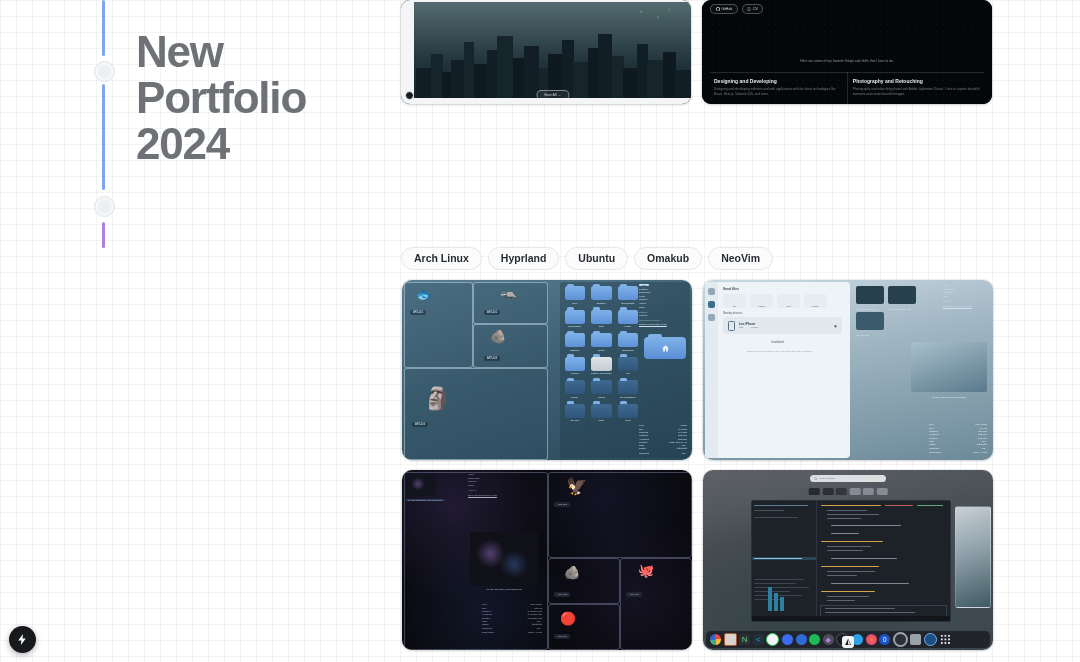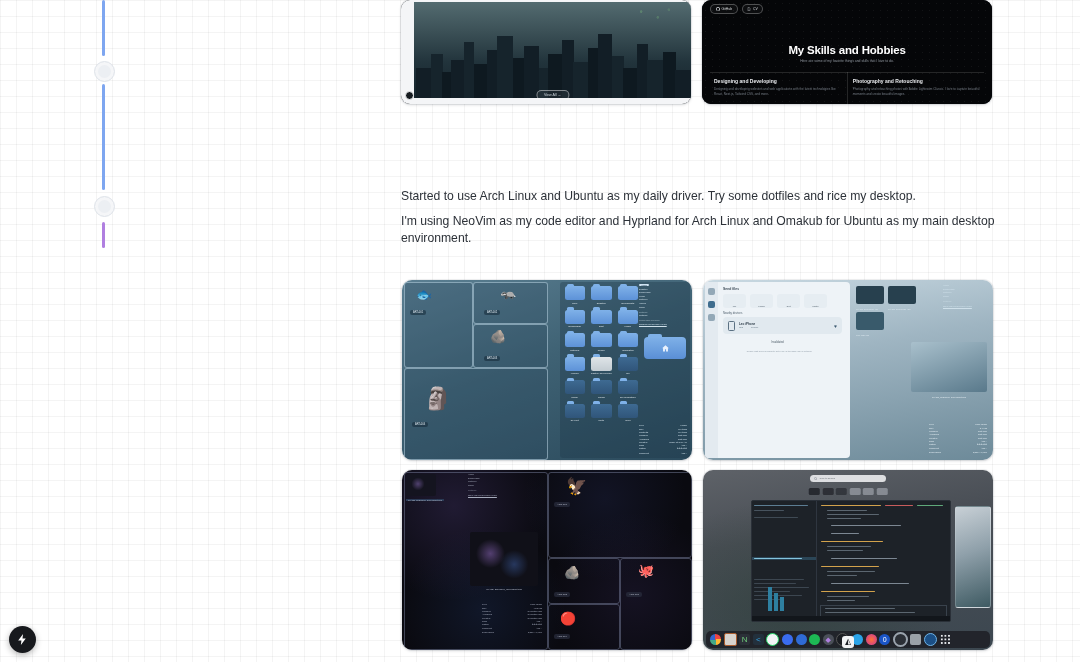--- a/index.html
+++ b/index.html
@@ -308,20 +308,22 @@
 <div id="page">
 
   <div class="rail">
     <div class="rail-seg s1"></div>
     <div class="rail-seg s2"></div>
     <div class="rail-seg s3"></div>
     <div class="rail-dot d1"></div>
     <div class="rail-dot d2"></div>
   </div>
 
+  <div class="heading h1">New Portfolio
+2024</div>
 
   <div class="col">
     <div class="media-row">
 
       <div class="shot">
         <div class="shot1-frame"></div>
         <div class="shot1-inner">
           <div class="sky"></div>
           <div class="skyline">
             <div class="bld" style="left:2px;  width:16px; height:30px;"></div>
@@ -363,42 +365,44 @@
               </svg>
             <span>GitHub</span>
           </div>
           <div class="mini-pill">
             <svg viewBox="0 0 16 16" fill="none" stroke="#d7dade" stroke-width="1.6">
                 <path d="M4 1.5h5l3 3v10h-8z"></path>
               </svg>
             <span>CV</span>
           </div>
         </div>
-        <div class="skills-title">My Skills and Hobbies</div>
         <div class="skills-sub">Here are some of my favorite things and skills that I love to do.</div>
         <div class="skills-divider"></div>
         <div class="skills-divider v"></div>
         <div class="skill-card left">
           <div class="skill-h">Designing and Developing</div>
           <div class="skill-p">Designing and developing websites and web applications with the latest technologies like React, Next.js, Tailwind CSS, and more.</div>
         </div>
         <div class="skill-card right">
           <div class="skill-h">Photography and Retouching</div>
           <div class="skill-p">Photography and retouching photos with Adobe Lightroom Classic. I love to capture beautiful moments and create beautiful images.</div>
         </div>
       </div>
 
     </div>
   </div>
 
-  <div class="copy">
-    <p>Started to use Arch Linux and Ubuntu as my daily driver. Try some dotfiles and rice my desktop.</p>
-    <p>I'm using NeoVim as my code editor and Hyprland for Arch Linux and Omakub for Ubuntu as my main desktop environment.</p>
+
+  <div class="tags">
+    <span class="tag">Arch Linux</span>
+    <span class="tag">Hyprland</span>
+    <span class="tag">Ubuntu</span>
+    <span class="tag">Omakub</span>
+    <span class="tag">NeoVim</span>
   </div>
-
 
   <div class="gallery">
 
     <div class="media-row">
 
       <div class="shot tall g-a">
         <div class="gA-tiles">
           <div class="gA-tile" style="left:0;top:0;width:67px;height:84px;"></div>
           <div class="gA-tile" style="left:69px;top:0;width:73px;height:40px;"></div>
           <div class="gA-tile" style="left:69px;top:42px;width:73px;height:42px;"></div>

